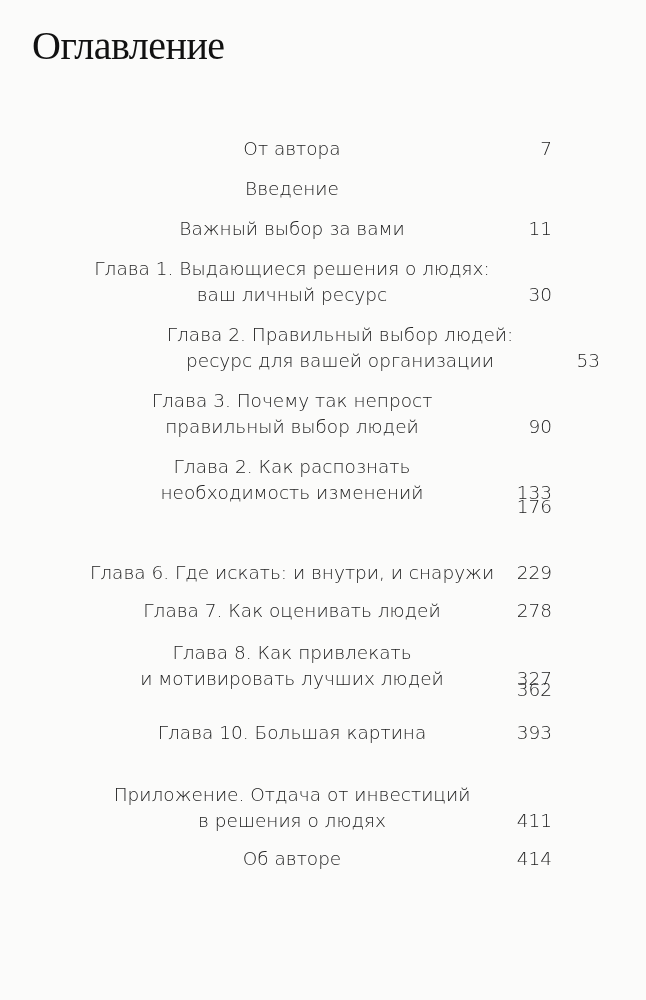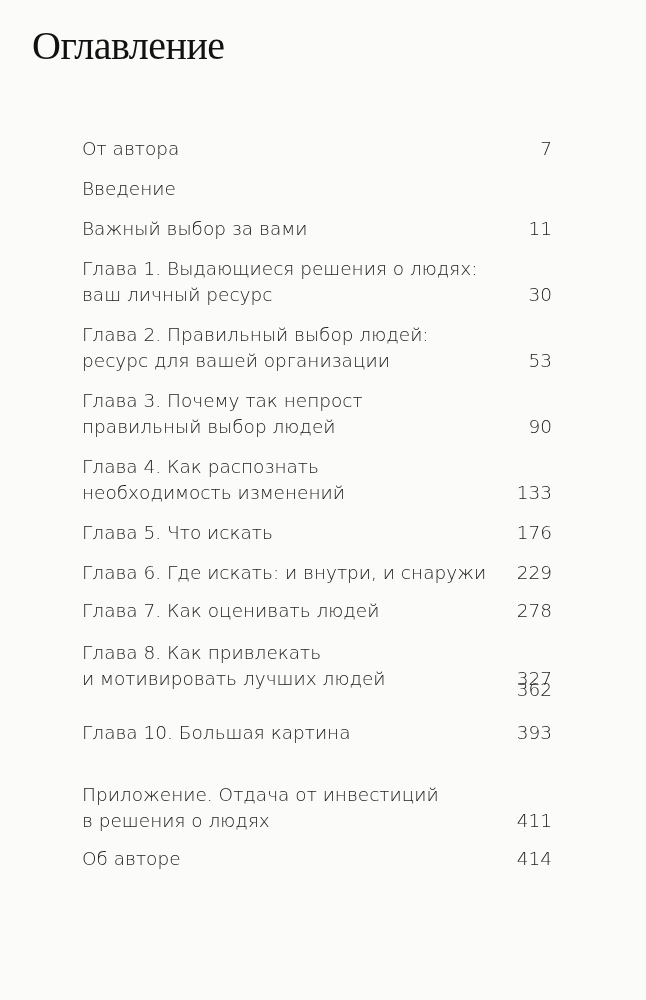--- a/index.html
+++ b/index.html
@@ -16,21 +16,21 @@
     font-size: 40px; font-weight: normal; letter-spacing: -0.5px;
     color: #111;
     margin: 0;
   }
   .toc { position: absolute; left: 0; top: 0; width: 646px; }
   .entry {
     position: absolute; left: 82px; width: 470px;
     font-size: 18.5px; line-height: 26px; font-weight: 300;
     color: #222;
   }
-  .entry .label { display: block; width: 420px; white-space: pre-line; }
+  .entry .label { display: block; width: 420px; white-space: pre-line; text-align: center; }
   .entry .page {
     position: absolute; right: 0; bottom: 0;
     text-align: right;
   }
 </style>
 </head>
 <body>
 
 <h1 class="page-title">Оглавление</h1>
 
@@ -45,37 +45,36 @@
     </div>
   <div class="entry" style="top: 216px;">
       <span class="label">Важный выбор за вами</span>
       <span class="page">11</span>
     </div>
   <div class="entry" style="top: 256px;">
       <span class="label">Глава 1. Выдающиеся решения о людях:
 ваш личный ресурс</span>
       <span class="page">30</span>
     </div>
-  <div class="entry" style="top: 322px;">
+  <div class="entry" style="top: 322px; margin-left: 48px;">
       <span class="label">Глава 2. Правильный выбор людей:
 ресурс для вашей организации</span>
       <span class="page">53</span>
     </div>
   <div class="entry" style="top: 388px;">
       <span class="label">Глава 3. Почему так непрост
 правильный выбор людей</span>
       <span class="page">90</span>
     </div>
   <div class="entry" style="top: 454px;">
-      <span class="label">Глава 4. Как распознать
+      <span class="label">Глава 2. Как распознать
 необходимость изменений</span>
       <span class="page">133</span>
     </div>
   <div class="entry" style="top: 520px;">
-      <span class="label">Глава 5. Что искать</span>
       <span class="page">176</span>
     </div>
   <div class="entry" style="top: 560px;">
       <span class="label">Глава 6. Где искать: и внутри, и снаружи</span>
       <span class="page">229</span>
     </div>
   <div class="entry" style="top: 598px;">
       <span class="label">Глава 7. Как оценивать людей</span>
       <span class="page">278</span>
     </div>

